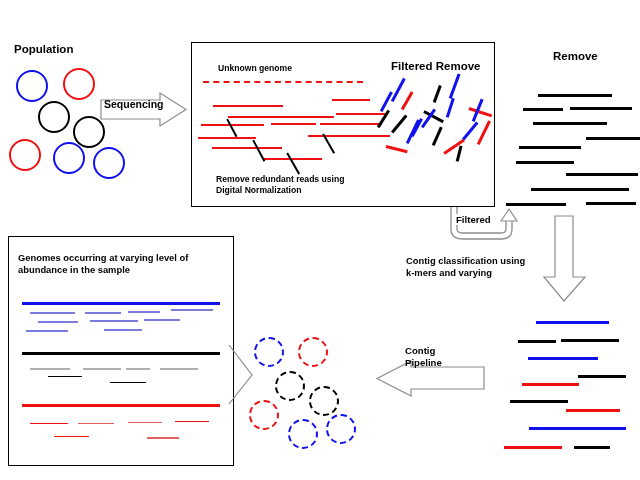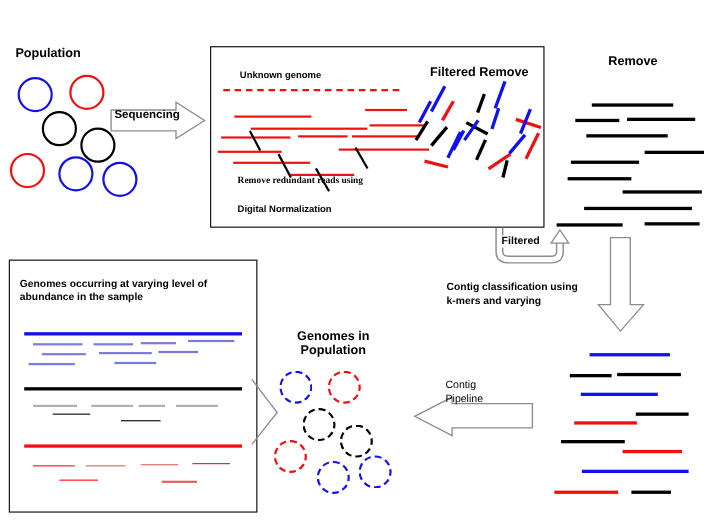--- a/index.html
+++ b/index.html
@@ -58,21 +58,21 @@
       <div class="abs" style="left: 212px; top: 147px; width: 70px; height: 1.6px; background: rgb(238, 17, 17);"></div>
       <div class="abs" style="left: 264px; top: 158px; width: 58px; height: 1.6px; background: rgb(238, 17, 17);"></div>
     </div>
   <div id="strike-marks" class="abs" style="left:0;top:0;width:640px;height:480px;">
       <div class="abs" style="left: 227px; top: 118px; width: 20px; height: 2.4px; background: rgb(0, 0, 0); transform-origin: 0px 50%; transform: rotate(62deg);"></div>
       <div class="abs" style="left: 253px; top: 139px; width: 24px; height: 2.4px; background: rgb(0, 0, 0); transform-origin: 0px 50%; transform: rotate(62deg);"></div>
       <div class="abs" style="left: 287px; top: 152px; width: 24px; height: 2.4px; background: rgb(0, 0, 0); transform-origin: 0px 50%; transform: rotate(60deg);"></div>
       <div class="abs" style="left: 323px; top: 133px; width: 22px; height: 2.4px; background: rgb(0, 0, 0); transform-origin: 0px 50%; transform: rotate(60deg);"></div>
     </div>
 
-  <div class="abs cap" style="left:216px;top:158px;font-family:Liberation Serif, serif;">Remove redundant reads using</div>
+  <div class="abs cap" style="left:216px;top:174px;">Remove redundant reads using</div>
   <div class="abs cap" style="left:216px;top:185px;">Digital Normalization</div>
 
   <div class="abs hdr" style="left:391px;top:60px;">Filtered Remove</div>
   <div id="filtered-reads" class="abs" style="left:0;top:0;width:640px;height:480px;">
       <div class="abs" style="left: 392px; top: 100px; width: 26px; height: 2.6px; background: rgb(17, 17, 238); transform-origin: 0px 50%; transform: rotate(-62deg);"></div>
       <div class="abs" style="left: 381px; top: 110px; width: 22px; height: 2.6px; background: rgb(17, 17, 238); transform-origin: 0px 50%; transform: rotate(-62deg);"></div>
       <div class="abs" style="left: 402px; top: 108px; width: 20px; height: 2.6px; background: rgb(238, 17, 17); transform-origin: 0px 50%; transform: rotate(-60deg);"></div>
       <div class="abs" style="left: 378px; top: 126px; width: 20px; height: 2.6px; background: rgb(0, 0, 0); transform-origin: 0px 50%; transform: rotate(-58deg);"></div>
       <div class="abs" style="left: 392px; top: 131px; width: 22px; height: 2.6px; background: rgb(0, 0, 0); transform-origin: 0px 50%; transform: rotate(-50deg);"></div>
       <div class="abs" style="left: 434px; top: 101px; width: 18px; height: 2.6px; background: rgb(0, 0, 0); transform-origin: 0px 50%; transform: rotate(-70deg);"></div>
@@ -137,29 +137,25 @@
       <div class="abs" style="left: 529px; top: 427px; width: 97px; height: 2.6px; background: rgb(17, 17, 238);"></div>
       <div class="abs" style="left: 504px; top: 446px; width: 58px; height: 2.6px; background: rgb(238, 17, 17);"></div>
       <div class="abs" style="left: 574px; top: 446px; width: 36px; height: 2.6px; background: rgb(0, 0, 0);"></div>
     </div>
 
   <div class="abs" style="left:375px;top:360px;">
     <svg width="110" height="38" viewBox="0 0 110 38">
       <polygon points="109,7 36,7 36,1 2,18.5 36,36 36,29 109,29" fill="#ffffff" stroke="#8c8c8c" stroke-width="1.2"></polygon>
     </svg>
   </div>
-  <div class="abs" style="left:405px;top:345px;font-weight:normal;font-size:9.6px;line-height:11.5px;">
+  <div class="abs" style="left:405px;top:345px;font-weight:bold;font-size:9.6px;line-height:11.5px;">
     <div>Contig</div>
     <div>Pipeline</div>
   </div>
 
-  <div class="abs hdr" style="left:258px;top:300px;text-align:center;width:90px;line-height:13px;">
-    <div>Genomes in</div>
-    <div>Population</div>
-  </div>
   <div id="population-circles" class="abs" style="left:0;top:0;width:400px;height:480px;">
       <div class="abs dcirc" style="left: 254px; top: 337px; width: 30px; height: 30px; border: 2.4px dashed rgb(17, 17, 238);"></div>
       <div class="abs dcirc" style="left: 298px; top: 337px; width: 30px; height: 30px; border: 2.4px dashed rgb(238, 17, 17);"></div>
       <div class="abs dcirc" style="left: 275px; top: 371px; width: 30px; height: 30px; border: 2.4px dashed rgb(0, 0, 0);"></div>
       <div class="abs dcirc" style="left: 309px; top: 386px; width: 30px; height: 30px; border: 2.4px dashed rgb(0, 0, 0);"></div>
       <div class="abs dcirc" style="left: 249px; top: 400px; width: 30px; height: 30px; border: 2.4px dashed rgb(238, 17, 17);"></div>
       <div class="abs dcirc" style="left: 288px; top: 419px; width: 30px; height: 30px; border: 2.4px dashed rgb(17, 17, 238);"></div>
       <div class="abs dcirc" style="left: 326px; top: 414px; width: 30px; height: 30px; border: 2.4px dashed rgb(17, 17, 238);"></div>
     </div>
 

